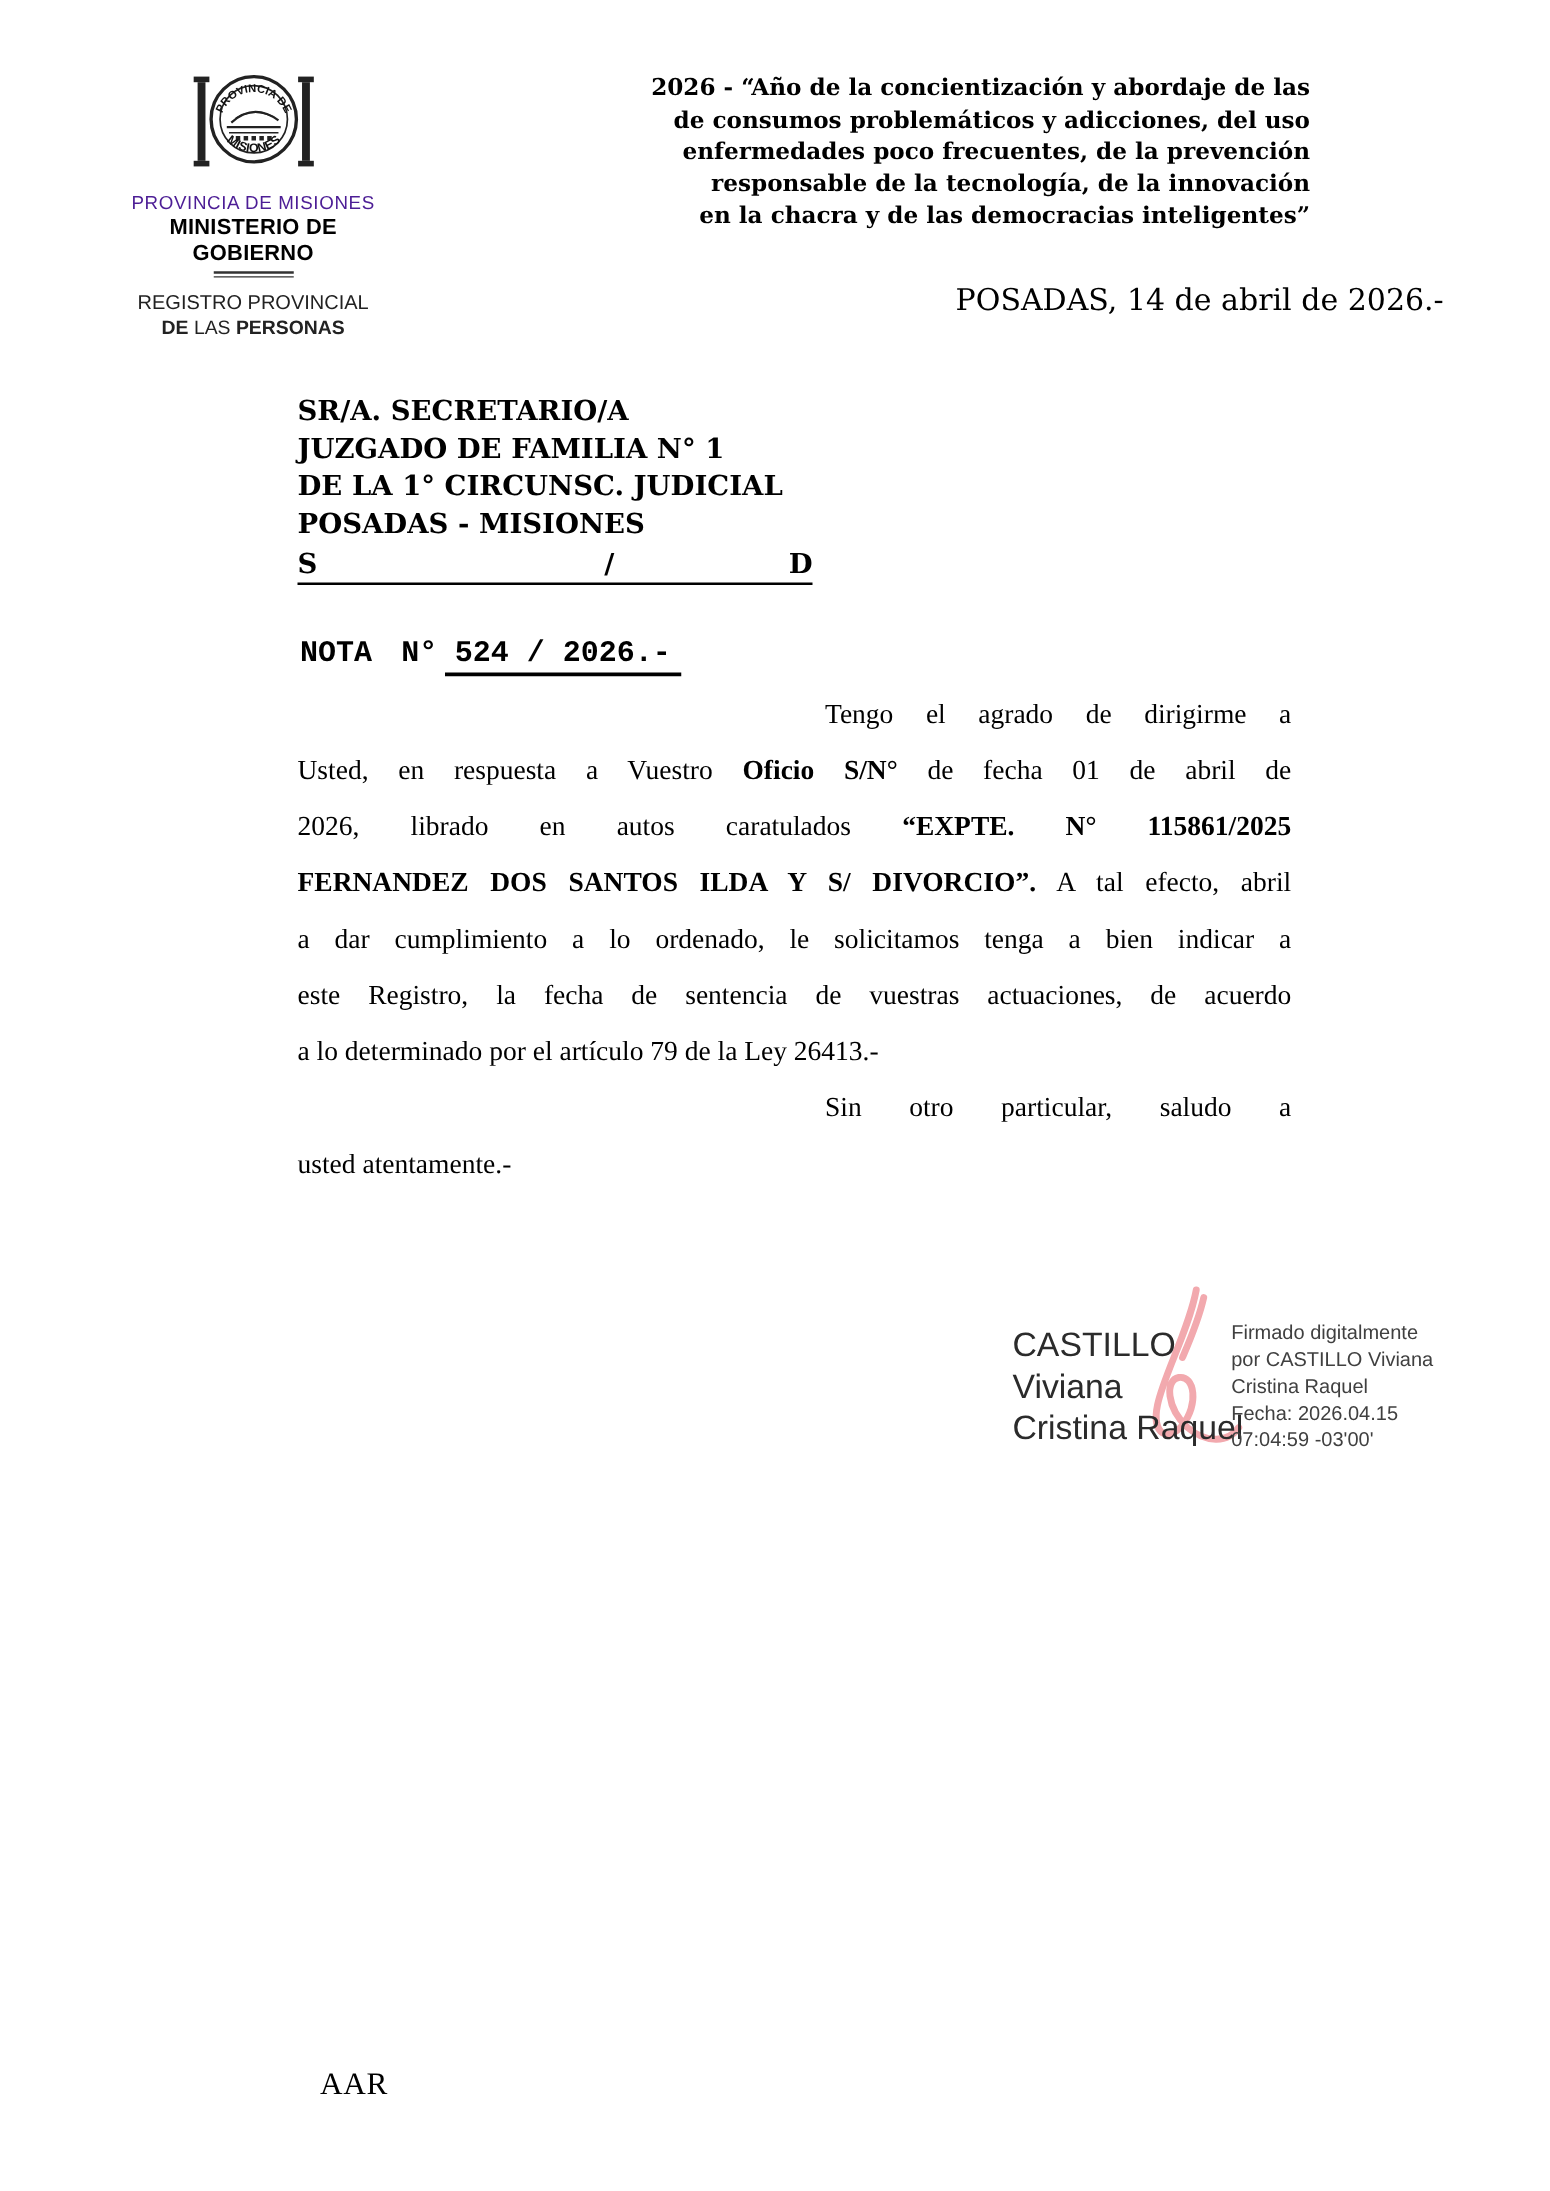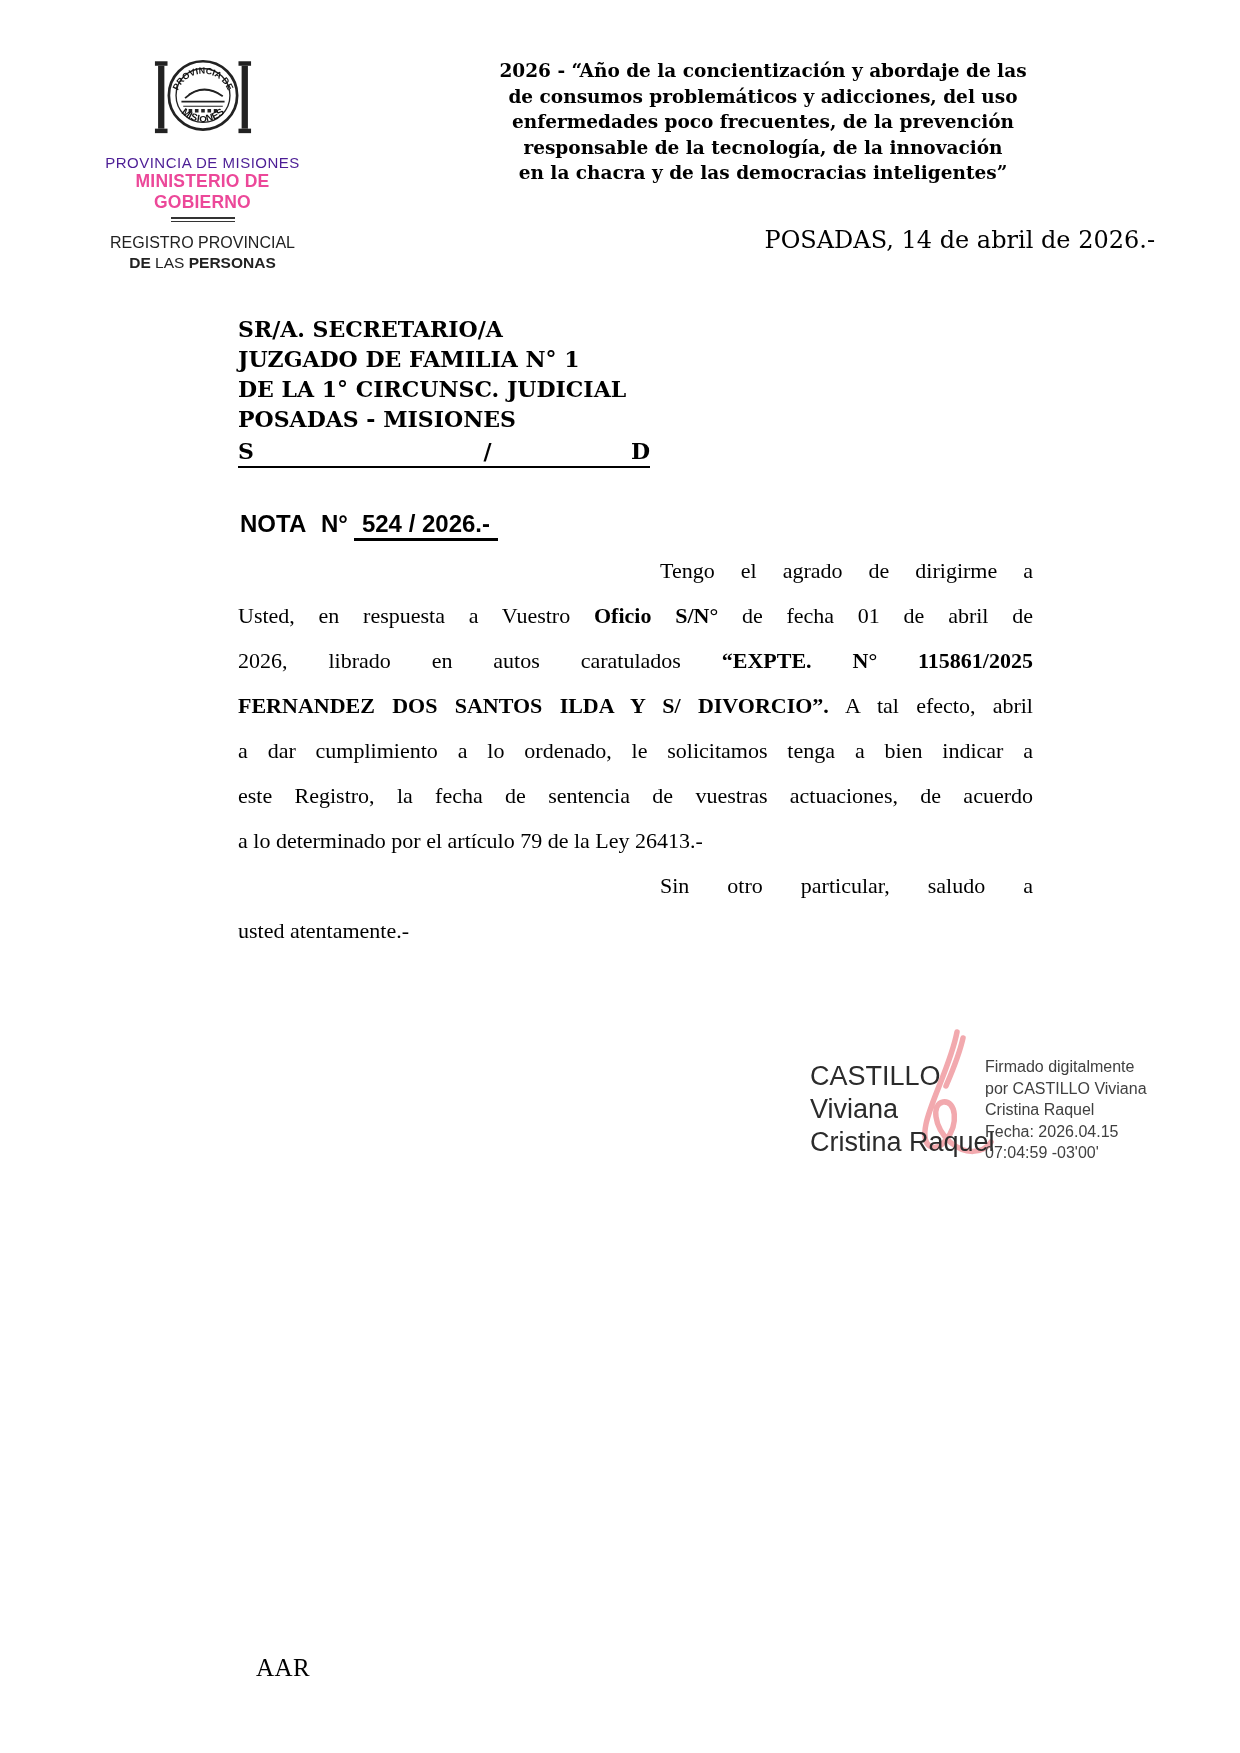--- a/index.html
+++ b/index.html
@@ -10,40 +10,40 @@
     margin:0 auto;
     font-family:"Liberation Serif", serif;
     color:#000;
     overflow:hidden;
   }
   
   .logo-block{position:absolute;left:85px;top:46px;width:235px;text-align:center;
     font-family:"Liberation Sans", sans-serif;color:#1c1c1c;}
   .seal{display:block;margin:0 auto;}
   .logo-line1{font-size:15px;letter-spacing:.5px;margin-top:2px;color:#4c1d95;}
-  .logo-line2{font-size:17.5px;font-weight:bold;letter-spacing:.2px;color:#ec4899;}
+  .logo-line2{font-size:17.5px;font-weight:bold;letter-spacing:.2px;color:#000000;}
   .logo-divider{width:64px;margin:4px auto 0 auto;border-top:2px solid #333;border-bottom:1px solid #333;height:2px;}
   .logo-line3{font-size:16px;margin-top:12px;color:#222;}
   .logo-line4{font-size:15.5px;margin-top:2px;color:#222;}
   .logo-line4 .bold{font-weight:bold;}
   
-  .slogan{position:absolute;left:478px;top:58px;width:570px;text-align:center;
+  .slogan{position:absolute;left:478px;top:58px;width:570px;text-align:right;
     font-family:"DejaVu Serif", serif;font-weight:bold;font-size:18.5px;line-height:25.5px;color:#000;}
   
   .date-line{position:absolute;left:640px;top:226px;width:515px;text-align:right;
     font-family:"DejaVu Serif", serif;font-size:24px;}
   
   .addressee{position:absolute;left:238px;top:314px;width:420px;
     font-family:"DejaVu Serif", serif;font-weight:bold;font-size:22px;line-height:30px;}
   .salutation{display:flex;justify-content:space-between;align-items:flex-end;
     width:412px;border-bottom:2px solid #000;height:32px;}
   .salutation .slash{transform:translateX(45px);}
   
   .nota{position:absolute;left:240px;top:510px;
-    font-family:Liberation Sans, sans-serif;font-weight:bold;font-size:24px;}
+    font-family:Liberation Mono, monospace;font-weight:bold;font-size:24px;}
   .nota .label{word-spacing:9px;}
   .nota .number{border-bottom:3px solid #000;padding:0 8px 1px 8px;margin-left:6px;}
   
   .body-text{position:absolute;left:238px;top:548px;width:795px;
     font-size:22px;line-height:45px;}
   .bline{height:45px;text-align:left;}
   .bline.just{text-align:justify;text-align-last:justify;}
   .bline.ind{padding-left:422px;box-sizing:border-box;}
   .bline .b{font-weight:bold;}
   

